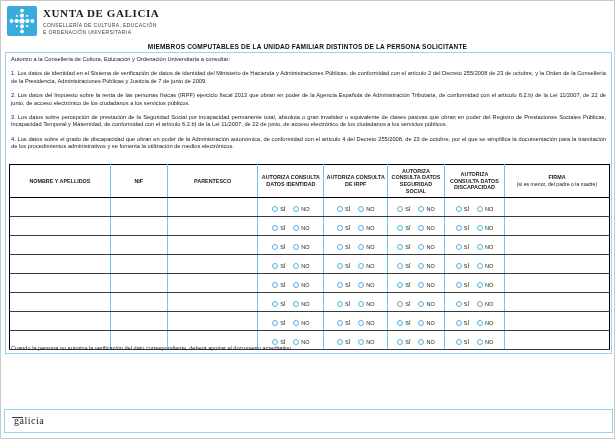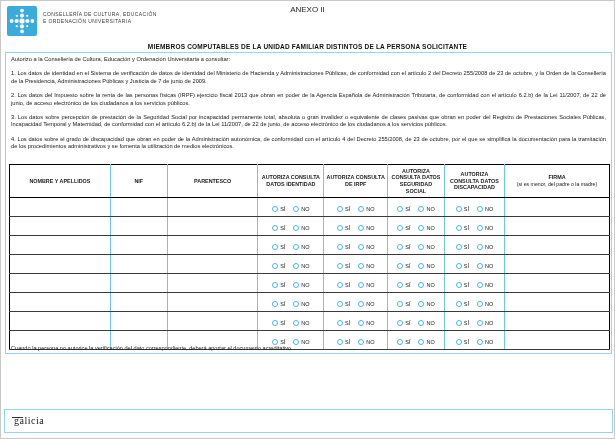--- a/index.html
+++ b/index.html
@@ -70,26 +70,26 @@
       <circle cx="9.6" cy="15" r="2.1"></circle>
       <circle cx="20.4" cy="15" r="2.1"></circle>
       <circle cx="25.4" cy="15" r="1.9"></circle>
       <circle cx="9.8" cy="9.8" r="1.1"></circle>
       <circle cx="20.2" cy="9.8" r="1.1"></circle>
       <circle cx="9.8" cy="20.2" r="1.1"></circle>
       <circle cx="20.2" cy="20.2" r="1.1"></circle>
     </g>
   </svg>
   <div class="brand">
+    <div class="brand-name">XUNTA DE GALICIA</div>
     <div class="dept">
       <span>CONSELLERÍA DE CULTURA, EDUCACIÓN</span><br>
       <span>E ORDENACIÓN UNIVERSITARIA</span>
     </div>
   </div>
-  <div class="annex">ANEXO II</div>
 
   <div class="form-title">MIEMBROS COMPUTABLES DE LA UNIDAD FAMILIAR DISTINTOS DE LA PERSONA SOLICITANTE</div>
 
   <div class="auth-box">
     <p class="auth-intro">Autorizo a la Consellería de Cultura, Educación y Ordenación Universitaria a consultar:</p>
     <p class="clause">1. Los datos de identidad en el Sistema de verificación de datos de identidad del Ministerio de Hacienda y Administraciones Públicas, de conformidad con el artículo 2 del Decreto 255/2008 de 23 de octubre, y la Orden de la Consellería de la Presidencia, Administraciones Públicas y Justicia de 7 de junio de 2009.</p>
     <p class="clause">2. Los datos del Impuesto sobre la renta de las personas físicas (IRPF) ejercicio fiscal 2013 que obran en poder de la Agencia Española de Administración Tributaria, de conformidad con el artículo 6.2.b) de la Lei 11/2007, de 22 de junio, de acceso electrónico de los ciudadanos a los servicios públicos.</p>
     <p class="clause">3. Los datos sobre percepción de prestación de la Seguridad Social por incapacidad permanente total, absoluta o gran invalidez o equivalente de clases pasivas que obran en poder del Registro de Prestaciones Sociales Públicas, Incapacidad Temporal y Maternidad, de conformidad con el artículo 6.2.b) de la Lei 11/2007, de 22 de junio, de acceso electrónico de los ciudadanos a los servicios públicos.</p>
     <p class="clause">4. Los datos sobre el grado de discapacidad que obran en poder de la Administración autonómica, de conformidad con el artículo 4 del Decreto 255/2008, de 23 de octubre, por el que se simplifica la documentación para la tramitación de los procedimientos administrativos y se fomenta la utilización de medios electrónicos.</p>
 

